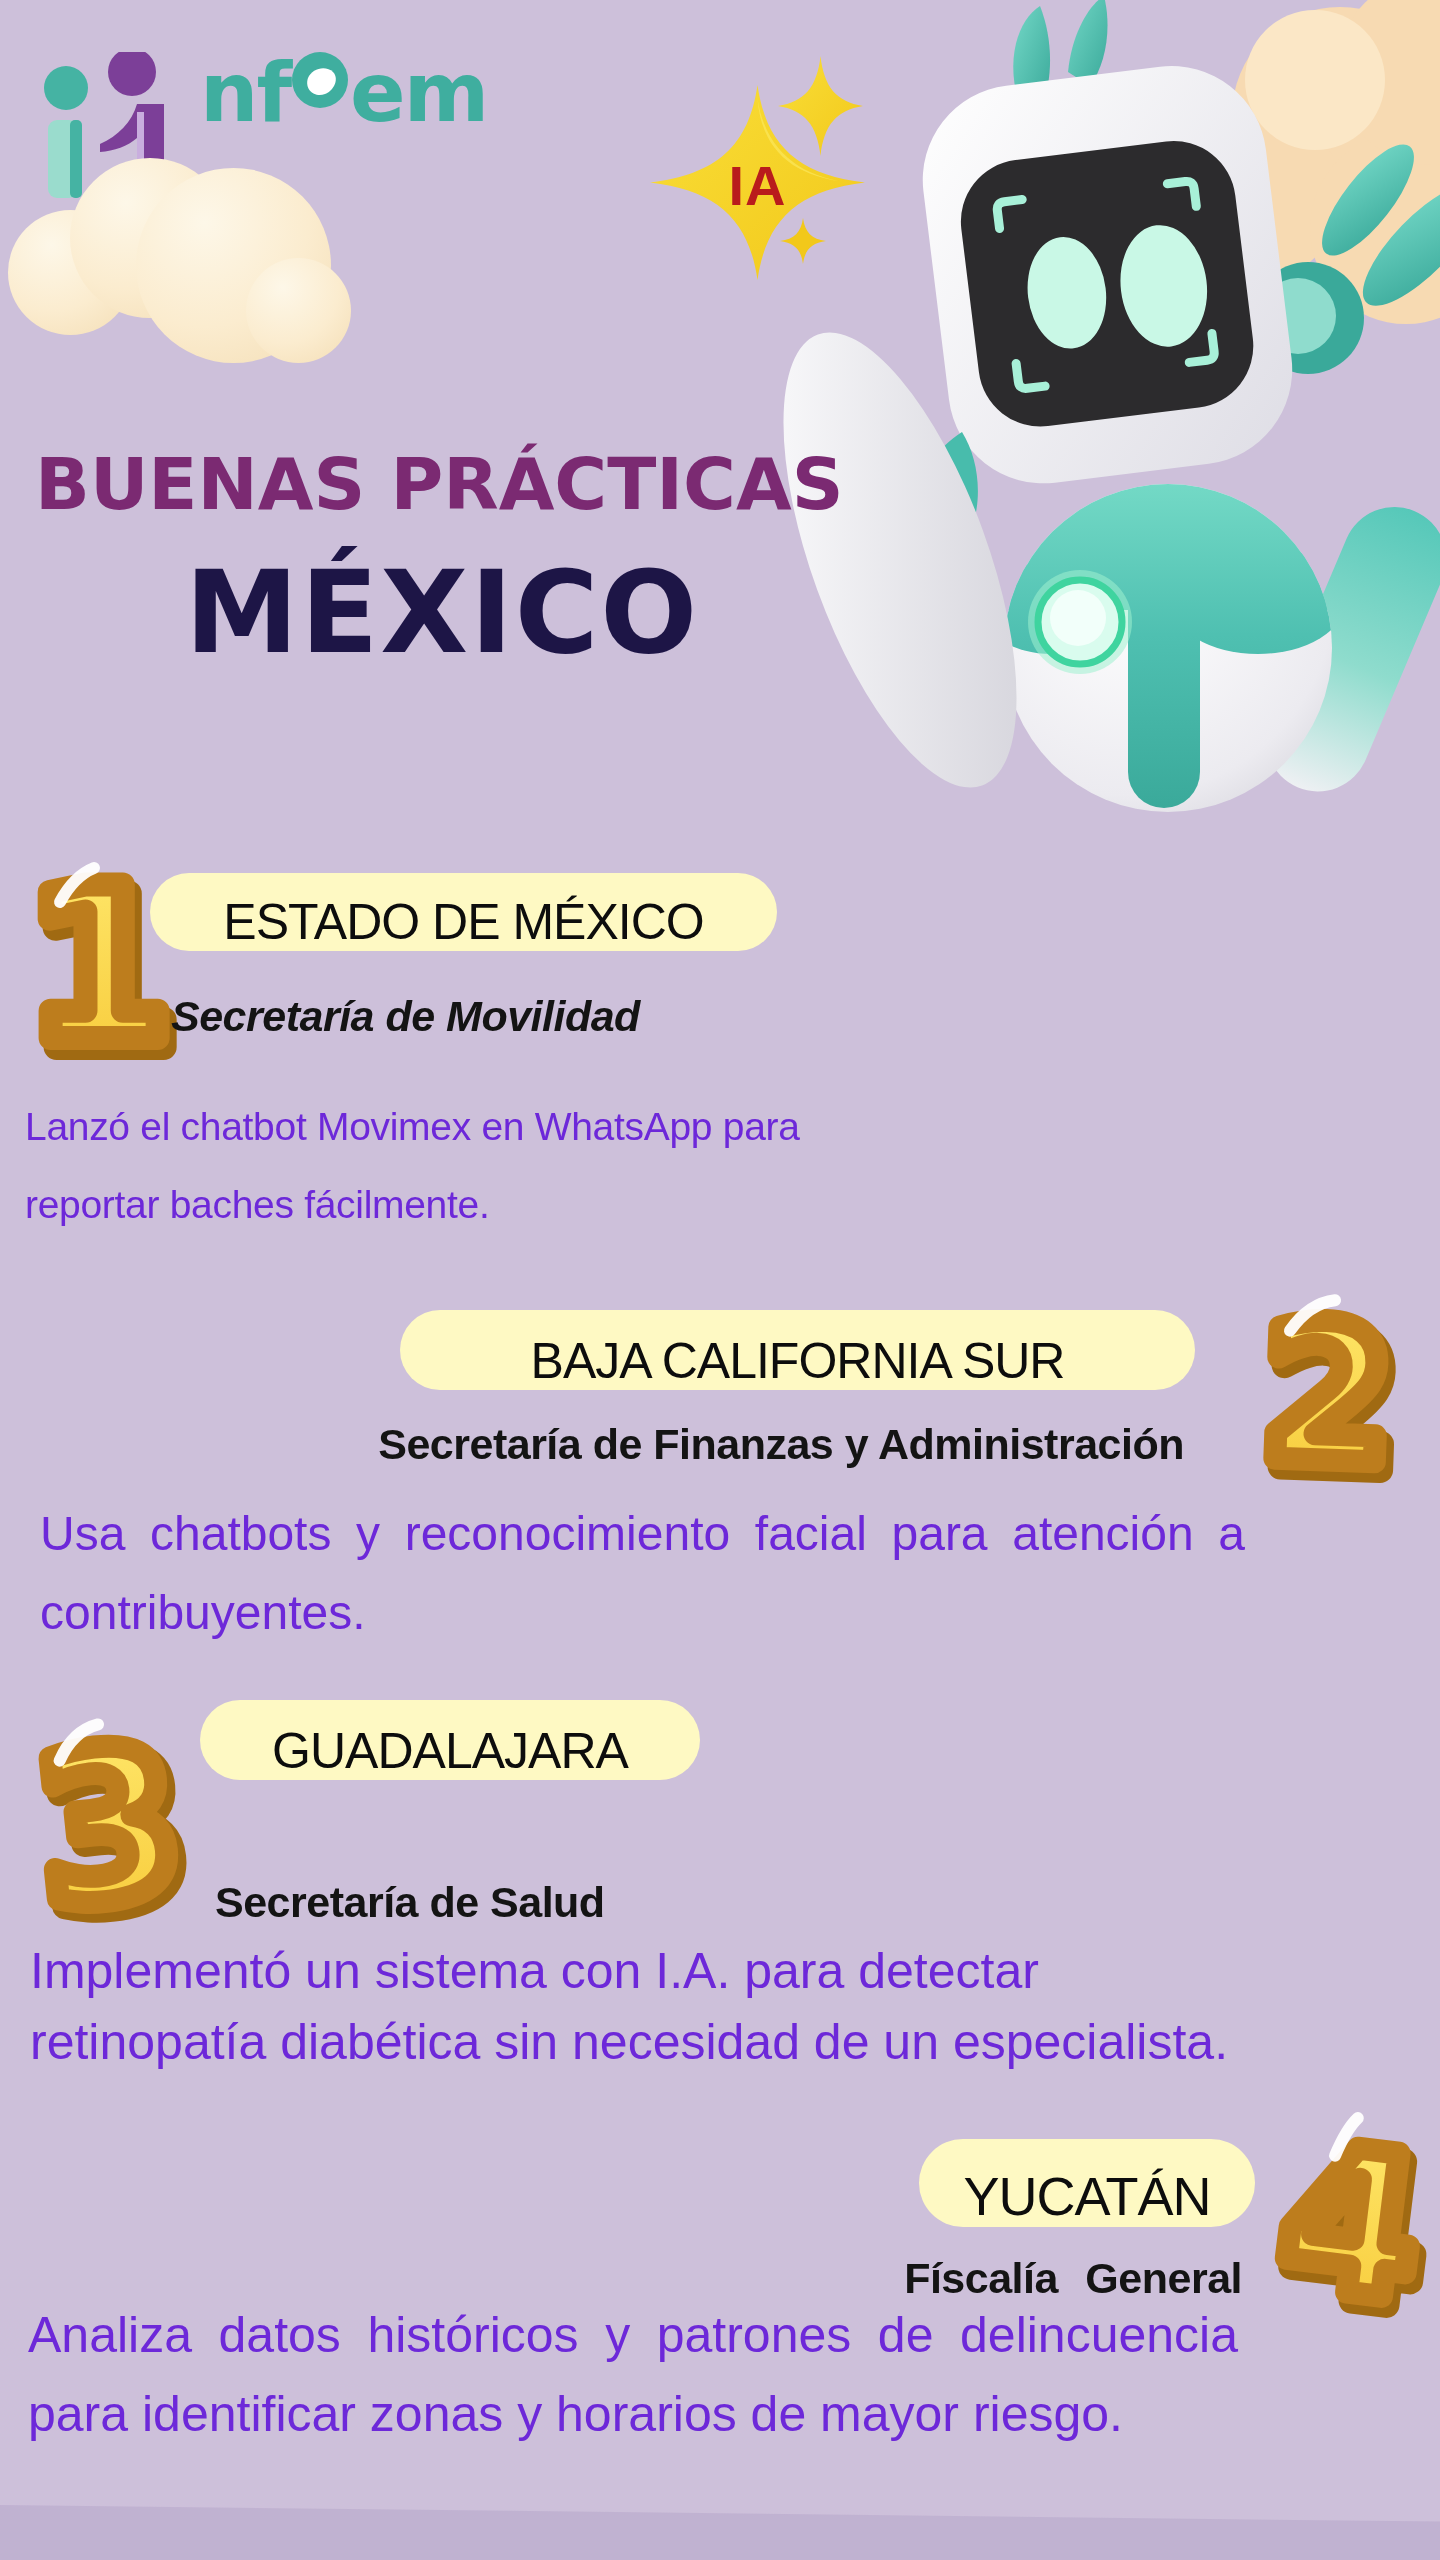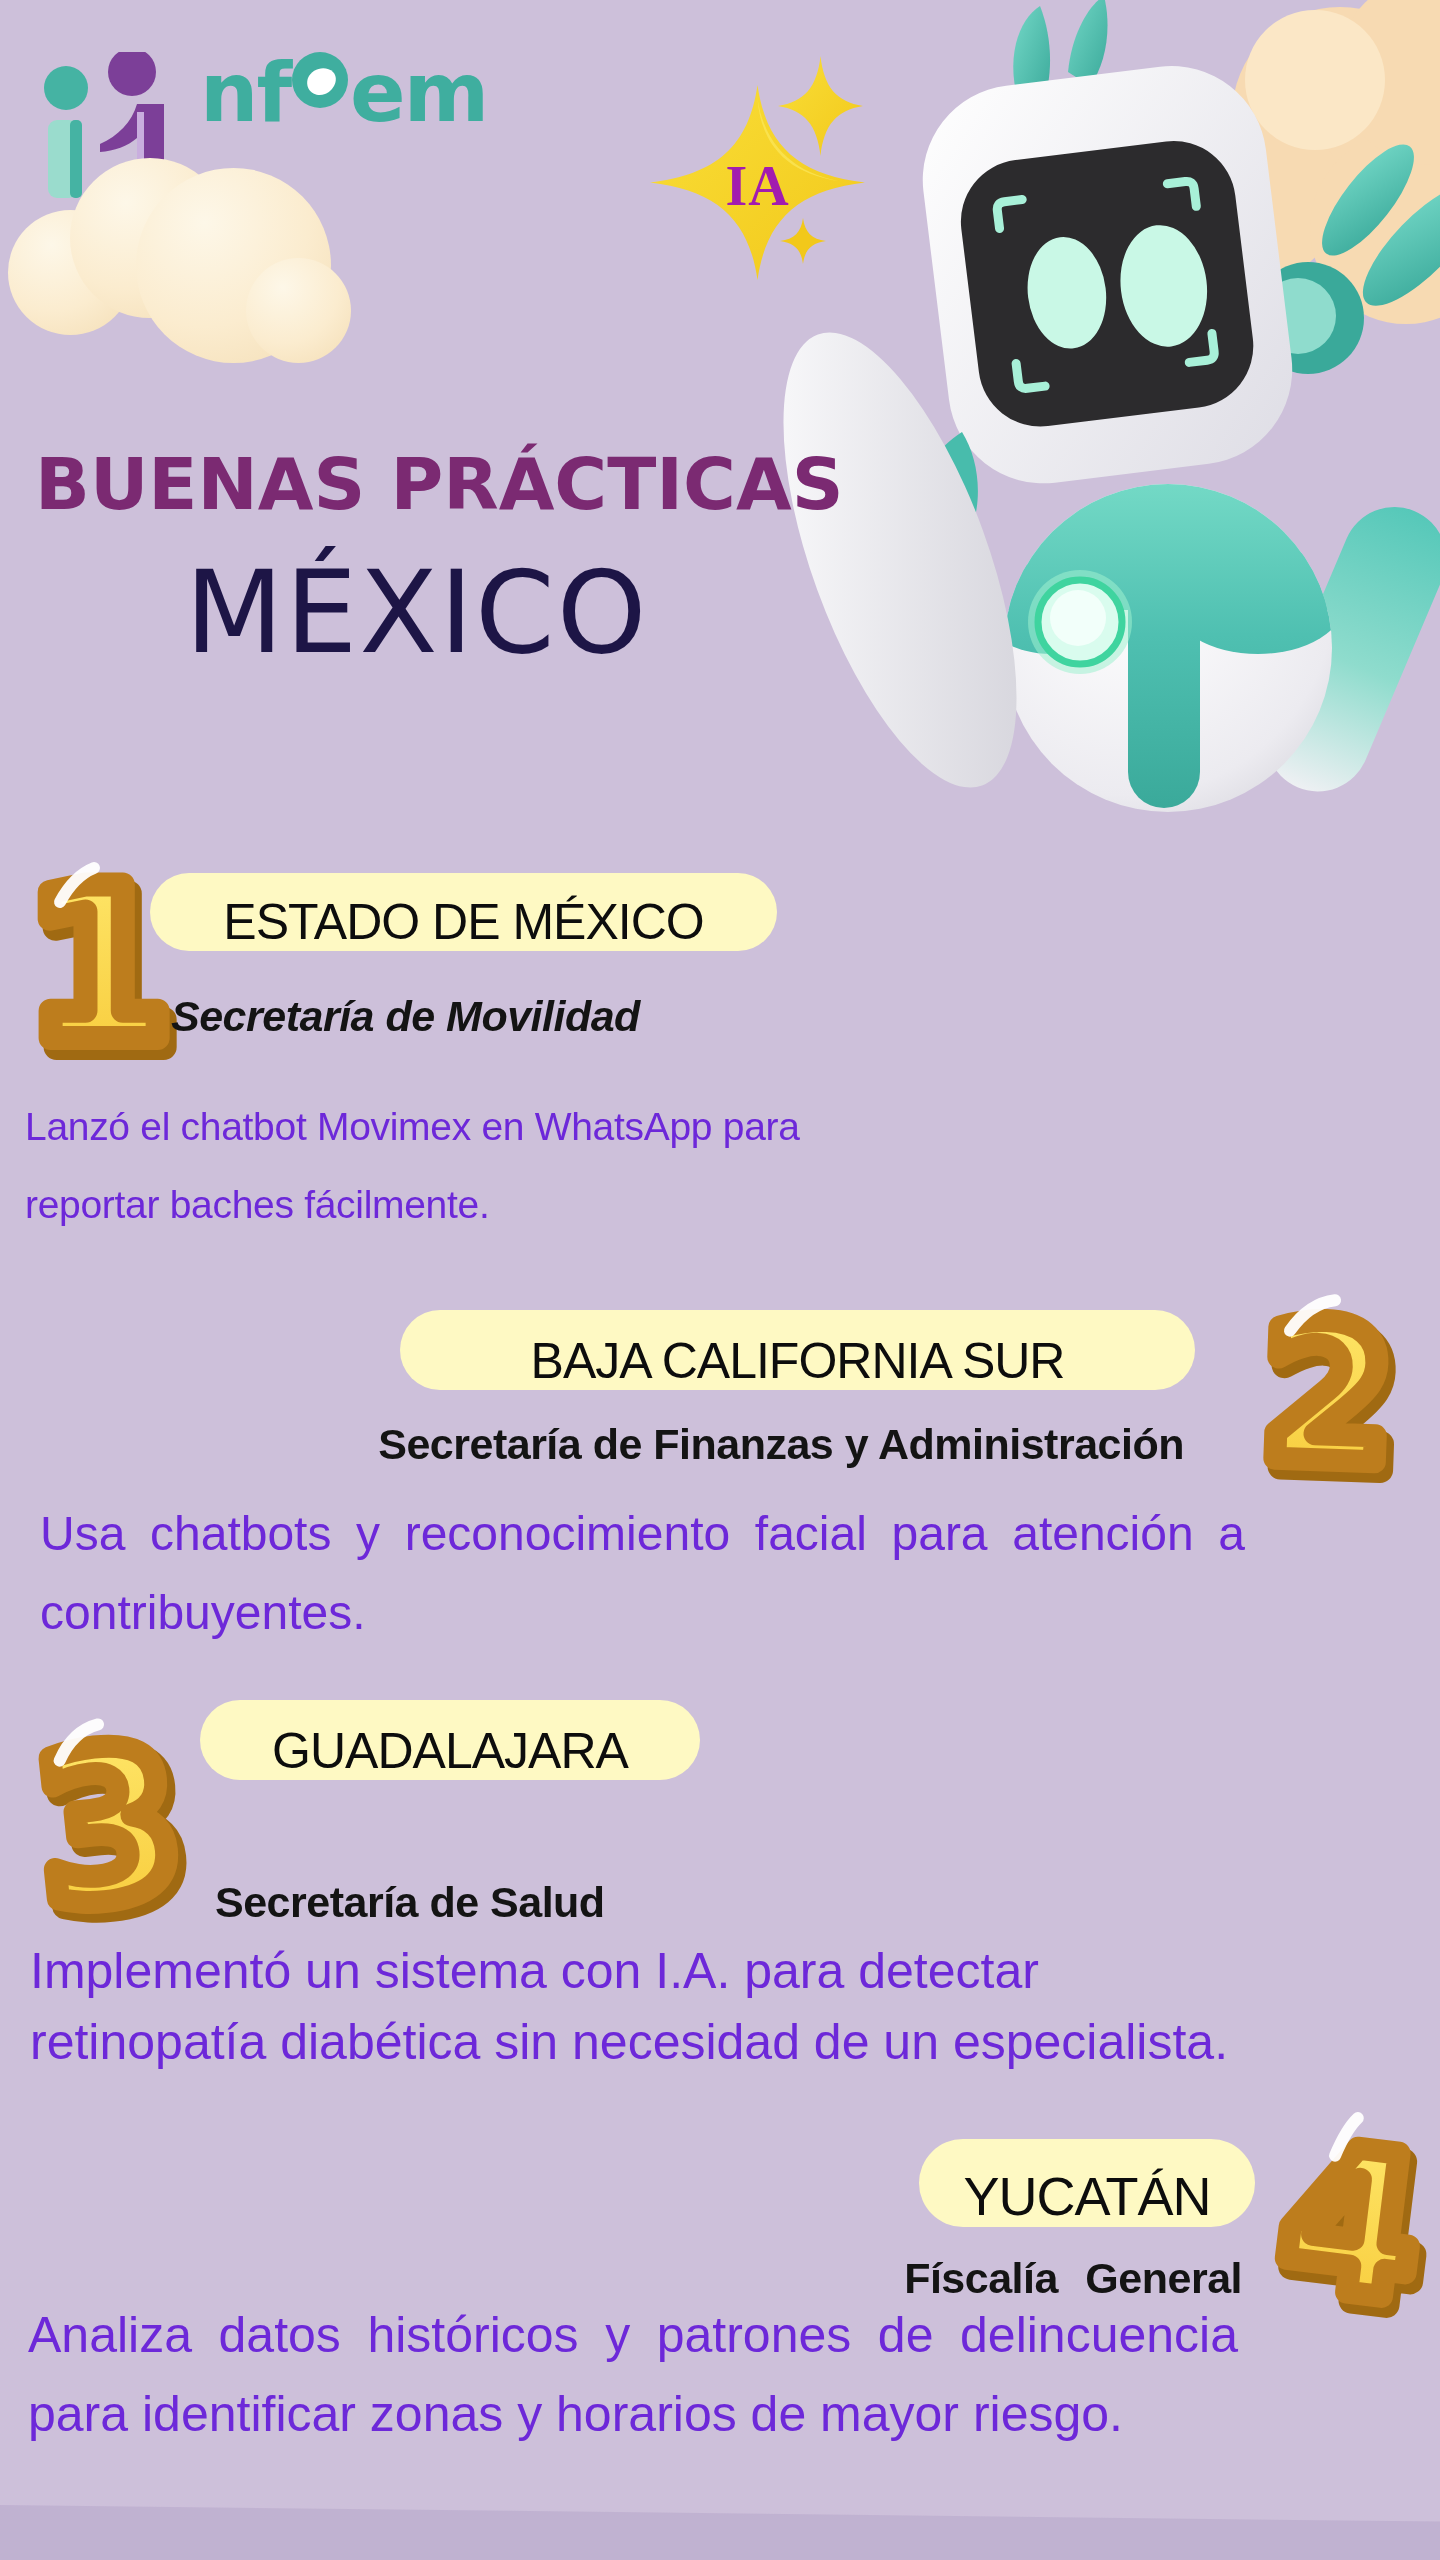--- a/index.html
+++ b/index.html
@@ -17,38 +17,38 @@
   .logo-text{font-family:"DejaVu Sans", sans-serif; font-weight:bold; color:#3fae9f;
     font-size:82px; line-height:1; letter-spacing:-2px;}
   .logo-o{margin:0 2px 5px 2px;}
 
   
   .star-main{left:650px; top:85px;}
   .star-small{left:778px; top:56px;}
   .star-tiny{left:780px; top:218px;}
   .ia-label{left:650px; top:85px; width:215px; height:195px;
     display:flex; align-items:center; justify-content:center;
-    font-family:Liberation Serif, serif; font-weight:bold; font-size:56px;
-    color:#a21caf; letter-spacing:1px; padding-top:6px;}
+    font-family:Liberation Sans, sans-serif; font-weight:bold; font-size:56px;
+    color:#b91c1c; letter-spacing:1px; padding-top:6px;}
 
   
   .cloud-left{left:8px; top:140px; width:340px; height:290px;}
   .cloud-left i{position:absolute; border-radius:50%;
     background:radial-gradient(circle at 35% 28%, #fdf7e8 0%, #fbeccf 55%, #f3ddb4 100%);}
   .cl1{left:0px;   top:70px;  width:125px; height:125px;}
   .cl2{left:62px;  top:18px;  width:160px; height:160px;}
   .cl3{left:128px; top:28px;  width:195px; height:195px;}
   .cl4{left:238px; top:118px; width:105px; height:105px;}
 
   
   .title1{left:35px; top:442px;
     font-family:"DejaVu Sans", sans-serif; font-weight:800; font-size:72px;
     color:#7b2a72; letter-spacing:0px; white-space:nowrap;text-align:right;}
   .title2{left:185px; top:546px;
-    font-family:"DejaVu Sans", sans-serif; font-weight:400; font-size:114px;
+    font-family:"DejaVu Sans", sans-serif; font-weight:700; font-size:114px;
     color:#1d1546; letter-spacing:2px; white-space:nowrap;}
 
   
   .num{overflow:visible;}
   .num text{font-family:"DejaVu Sans", sans-serif; font-weight:bold;
     stroke-linejoin:round; text-anchor:middle;}
   .num .shadow{stroke:#a06a12; fill:#a06a12;}
   .num .main{stroke:#bd7d1d; fill:url(#goldGrad);}
   .num-1{left:14px;  top:832px;}
   .num-2{left:1248px;top:1272px; transform:rotate(2deg);}

